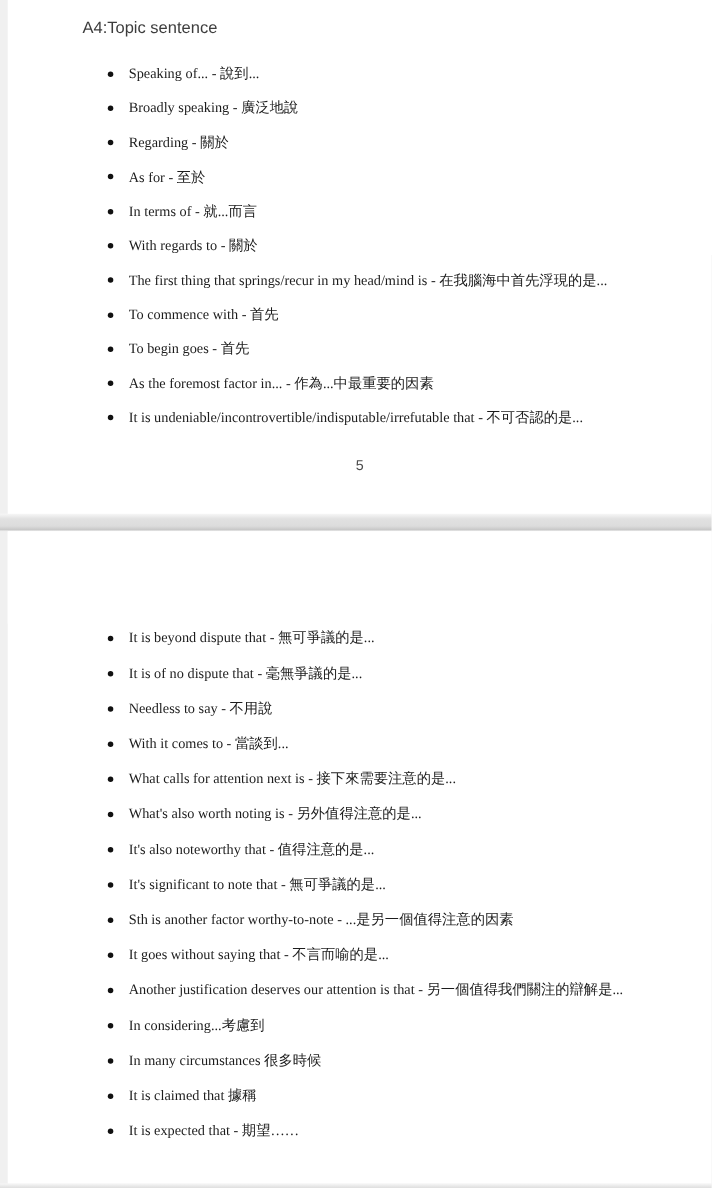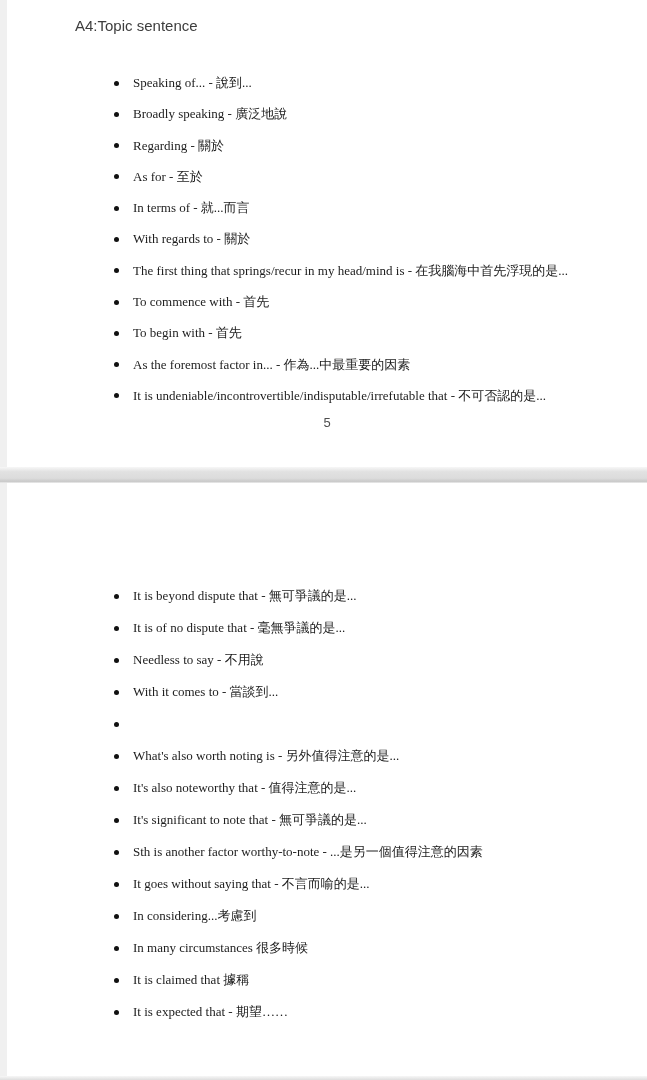--- a/index.html
+++ b/index.html
@@ -29,21 +29,21 @@
 
   .doc-title{
     position:absolute;left:68px;top:17px;
     font-family:"Liberation Sans","DejaVu Sans",sans-serif;
     font-size:15px;line-height:17px;
     color:#3d3d3d;
     white-space:nowrap;
   }
 
   ul.items{
-    list-style:none;margin:16px;padding:0;
+    list-style:none;margin:0;padding:0;
     position:absolute;left:0;right:0;
   }
   #page-1 ul.items{top:60px;}
   #page-2 ul.items{top:90px;}
 
   li.item{
     position:relative;
     padding-left:110px;
     font-size:13px;line-height:14px;
     color:#1c1c1c;
@@ -110,21 +110,21 @@
           <span class="item-text">The first thing that springs/recur in my head/mind is - 在我腦海中首先浮現的是...</span>
         </li>
 
         <li class="item">
           <span class="bullet"></span>
           <span class="item-text">To commence with - 首先</span>
         </li>
 
         <li class="item">
           <span class="bullet"></span>
-          <span class="item-text">To begin with - 首先</span>
+          <span class="item-text">To begin goes - 首先</span>
         </li>
 
         <li class="item">
           <span class="bullet"></span>
           <span class="item-text">As the foremost factor in... - 作為...中最重要的因素</span>
         </li>
 
         <li class="item">
           <span class="bullet"></span>
           <span class="item-text">It is undeniable/incontrovertible/indisputable/irrefutable that - 不可否認的是...</span>
@@ -154,20 +154,21 @@
           <span class="item-text">Needless to say - 不用說</span>
         </li>
 
         <li class="item">
           <span class="bullet"></span>
           <span class="item-text">With it comes to - 當談到...</span>
         </li>
 
         <li class="item">
           <span class="bullet"></span>
+          <span class="item-text">What calls for attention next is - 接下來需要注意的是...</span>
         </li>
 
         <li class="item">
           <span class="bullet"></span>
           <span class="item-text">What's also worth noting is - 另外值得注意的是...</span>
         </li>
 
         <li class="item">
           <span class="bullet"></span>
           <span class="item-text">It's also noteworthy that - 值得注意的是...</span>
@@ -182,20 +183,24 @@
           <span class="bullet"></span>
           <span class="item-text">Sth is another factor worthy-to-note - ...是另一個值得注意的因素</span>
         </li>
 
 
         <li class="item">
           <span class="bullet"></span>
           <span class="item-text">It goes without saying that - 不言而喻的是...</span>
         </li>
 
+        <li class="item">
+          <span class="bullet"></span>
+          <span class="item-text">Another justification deserves our attention is that - 另一個值得我們關注的辯解是...</span>
+        </li>
 
         <li class="item">
           <span class="bullet"></span>
           <span class="item-text">In considering...考慮到</span>
         </li>
 
         <li class="item">
           <span class="bullet"></span>
           <span class="item-text">In many circumstances 很多時候</span>
         </li>

